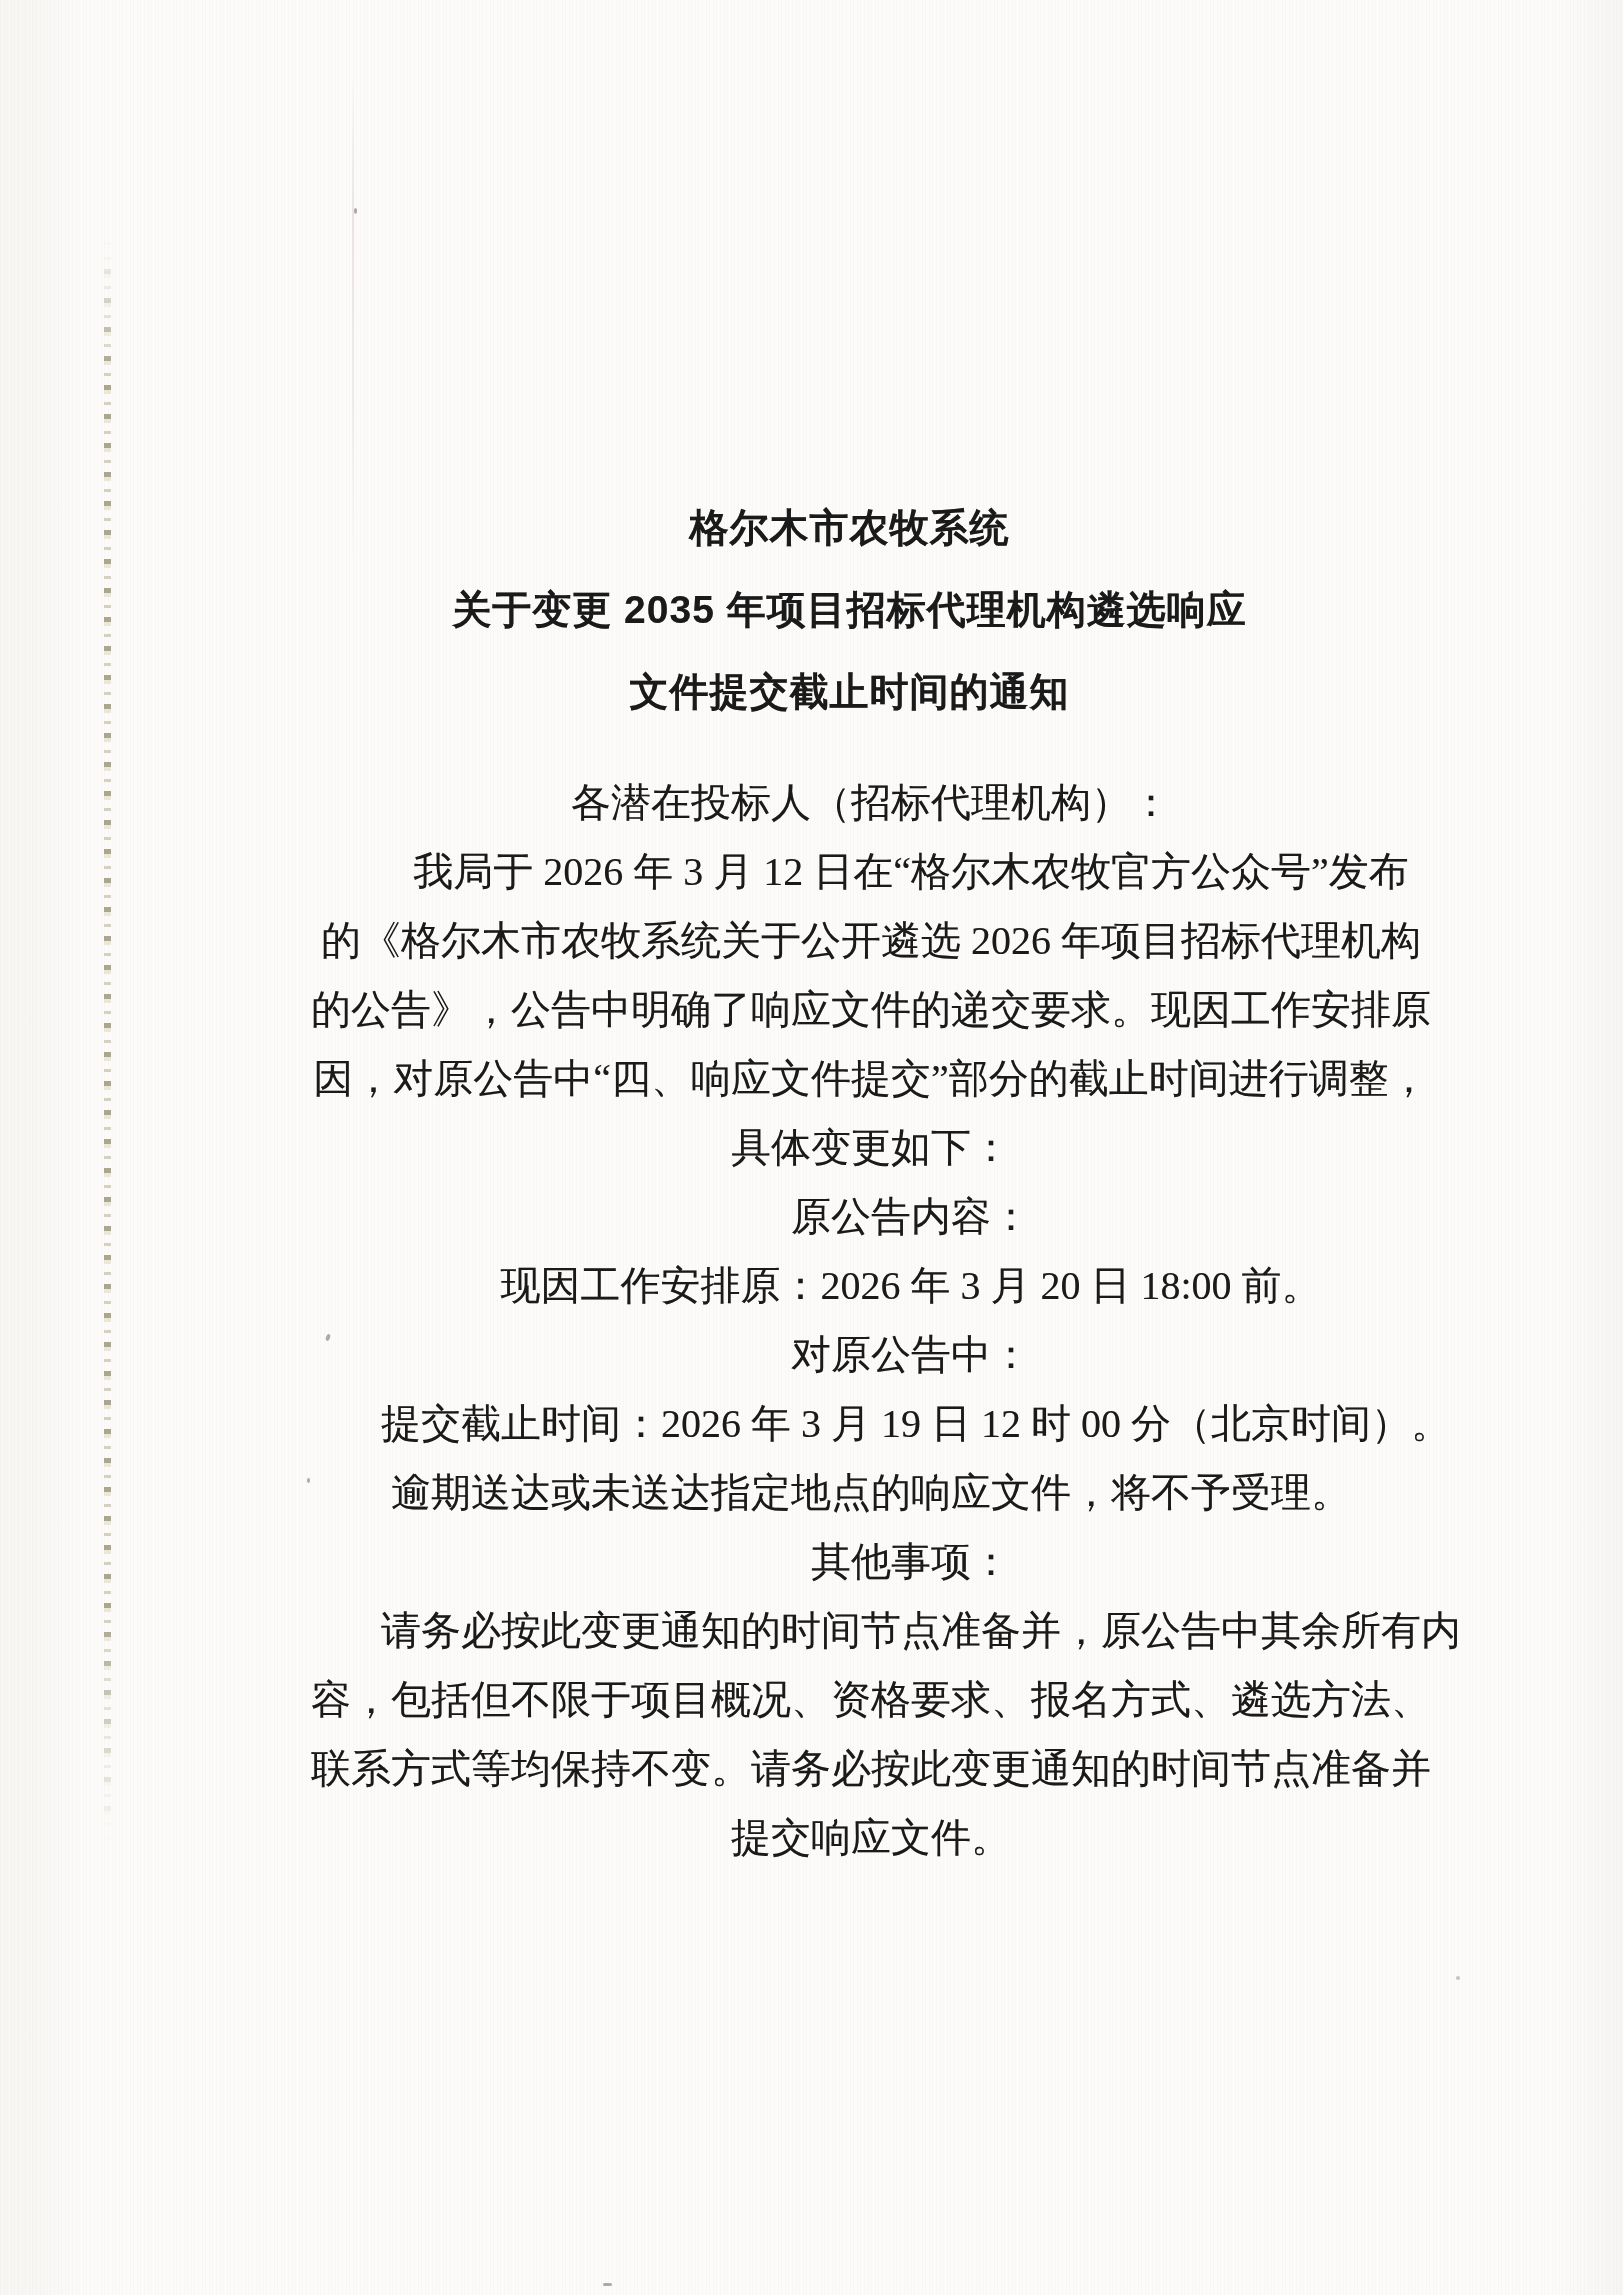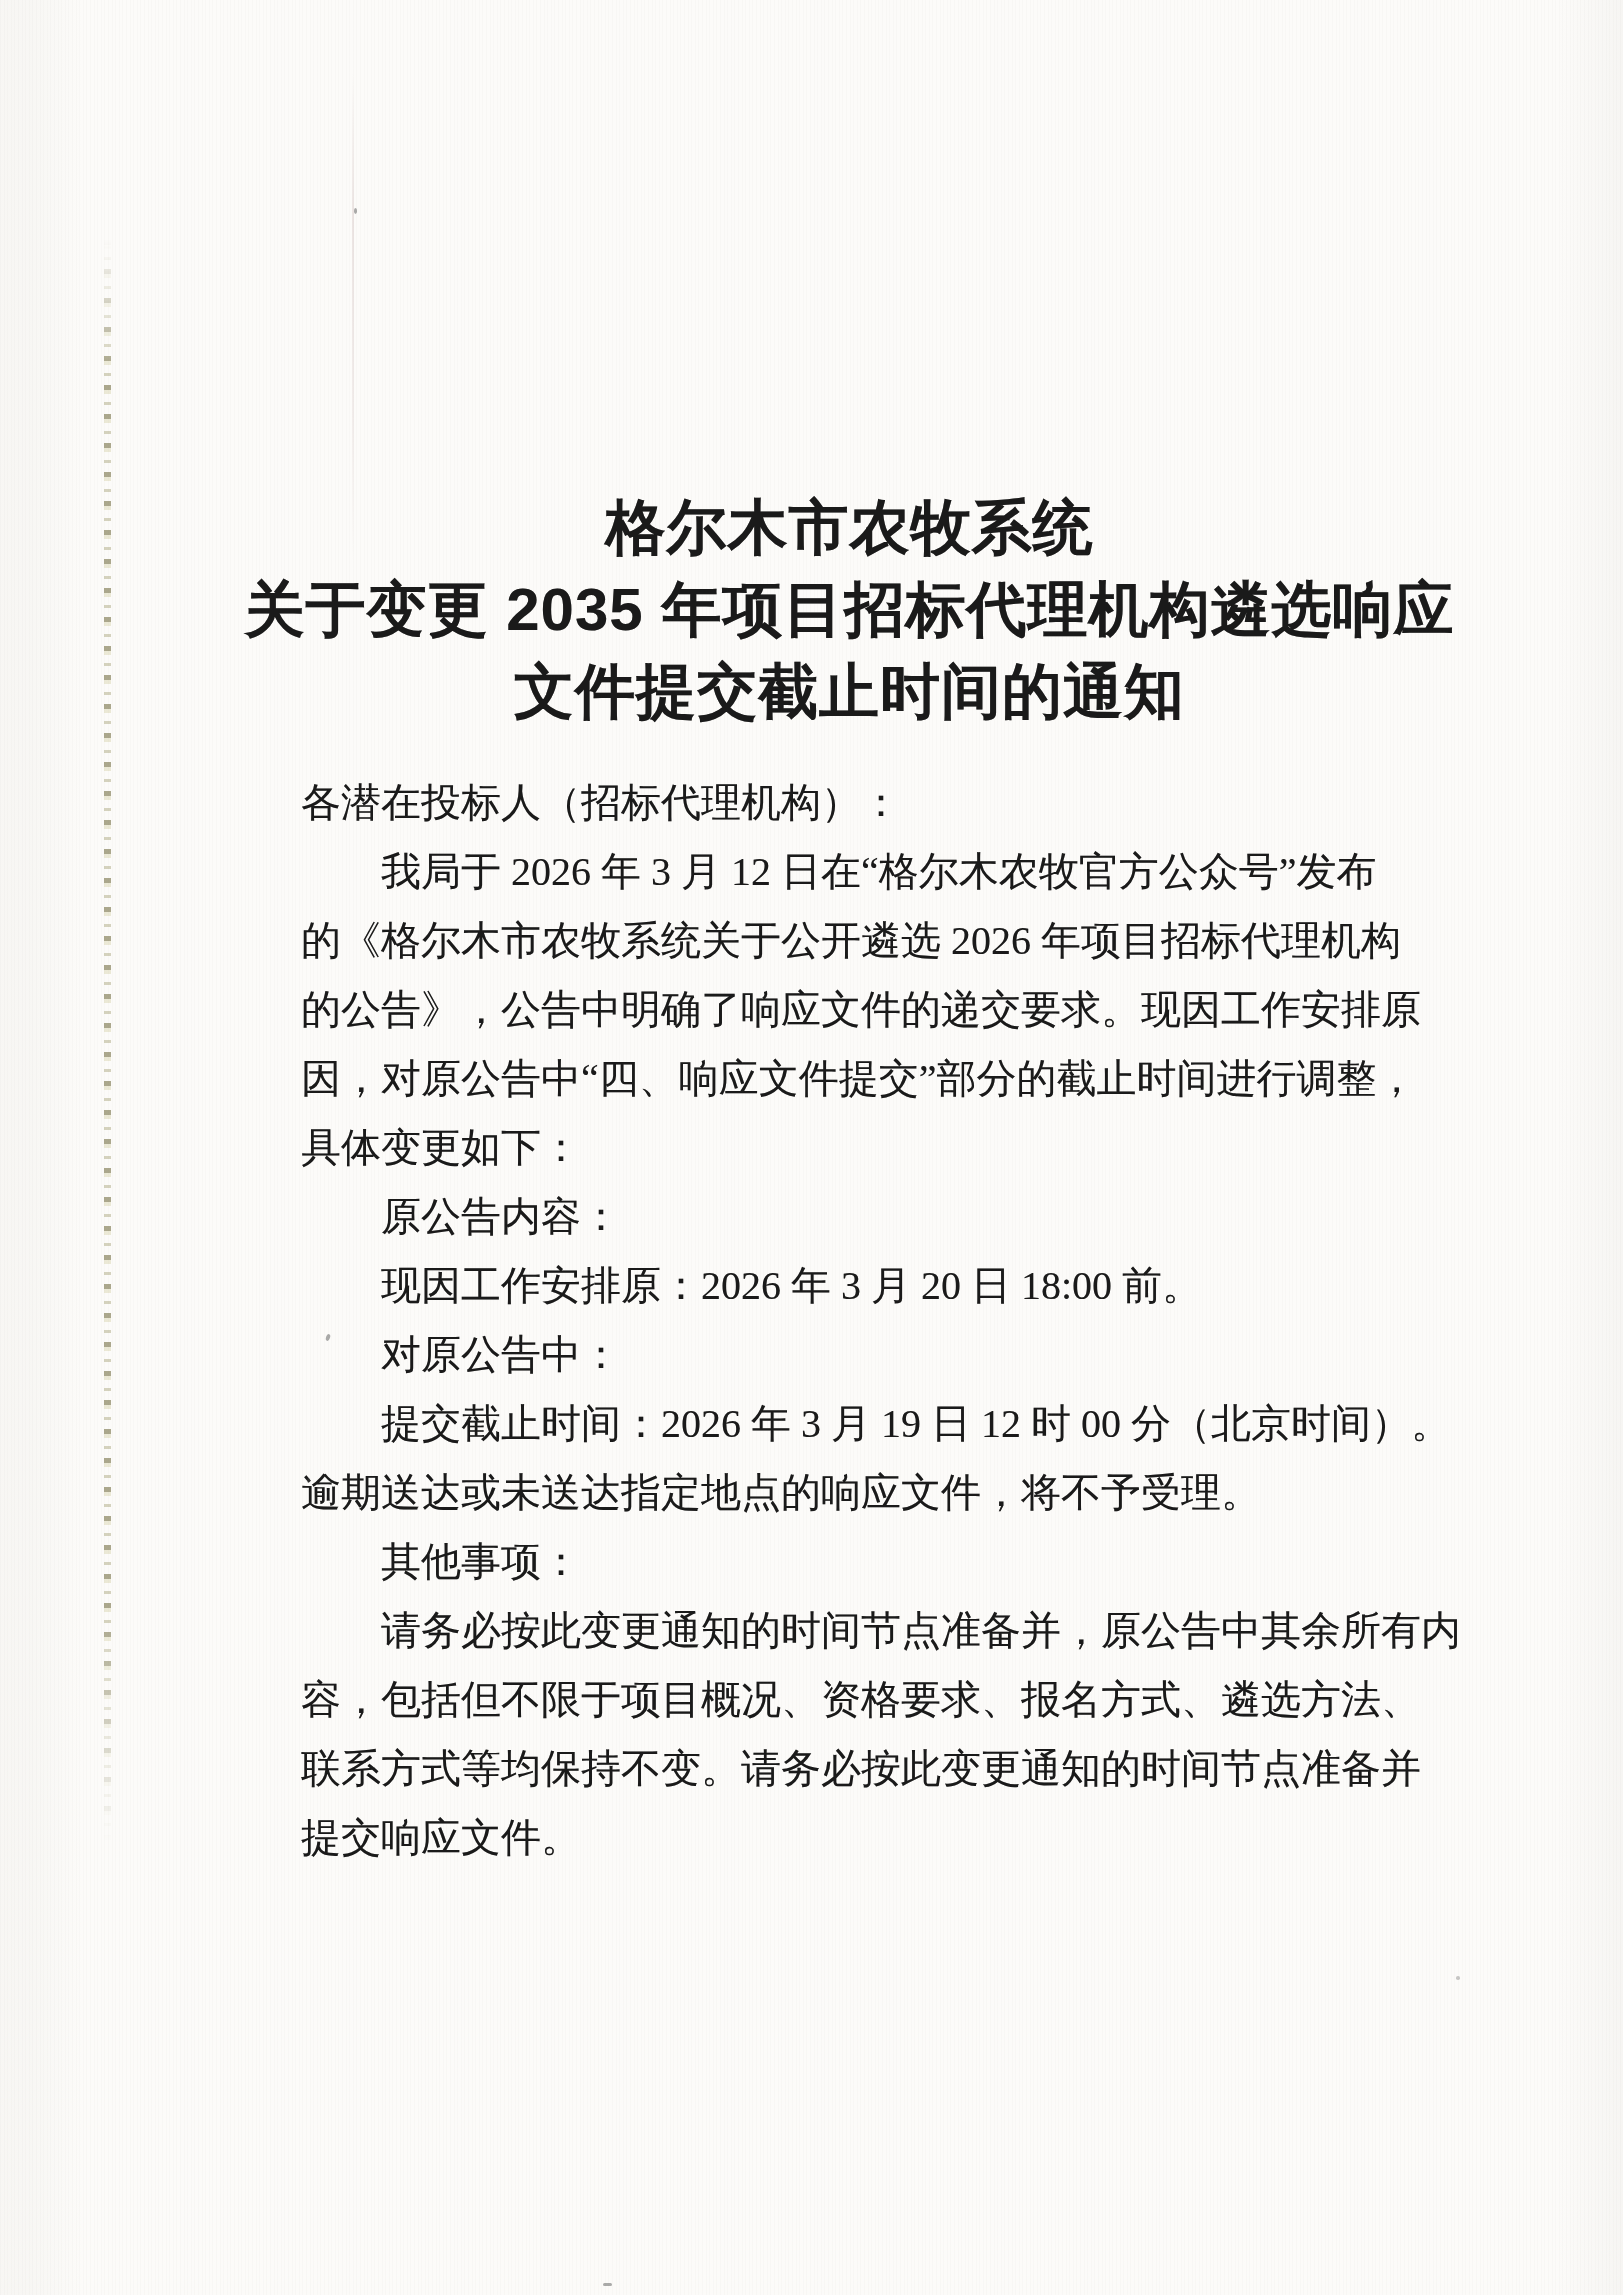--- a/index.html
+++ b/index.html
@@ -51,34 +51,35 @@
       rgba(150,110,110,0) 100%);
   }
   .title-block {
     position: absolute;
     left: 218px;
     top: 487px;
     width: 1263px;
     text-align: center;
     font-family: "Liberation Sans", "DejaVu Sans", sans-serif;
     font-weight: bold;
-    font-size: 60px;
+    font-size: 39px;
     line-height: 82px;
     letter-spacing: 1px;
     text-shadow: 0 0 0.5px rgba(10,10,10,0.45);
     white-space: nowrap;
   }
   .body-block {
     position: absolute;
     left: 301px;
     top: 768px;
     width: 1140px;
     font-size: 40px;
     line-height: 69px;
     text-shadow: 0 0 0.5px rgba(20,20,20,0.35);
+    text-align: center;
   }
   .text-line { white-space: nowrap; }
   .text-line.indent { padding-left: 80px; }
   .seg.bold { font-weight: normal; margin-top: 20px; }
   
   .speck {
     position: absolute;
     background: rgba(70,70,70,0.45);
     border-radius: 50%;
   }

